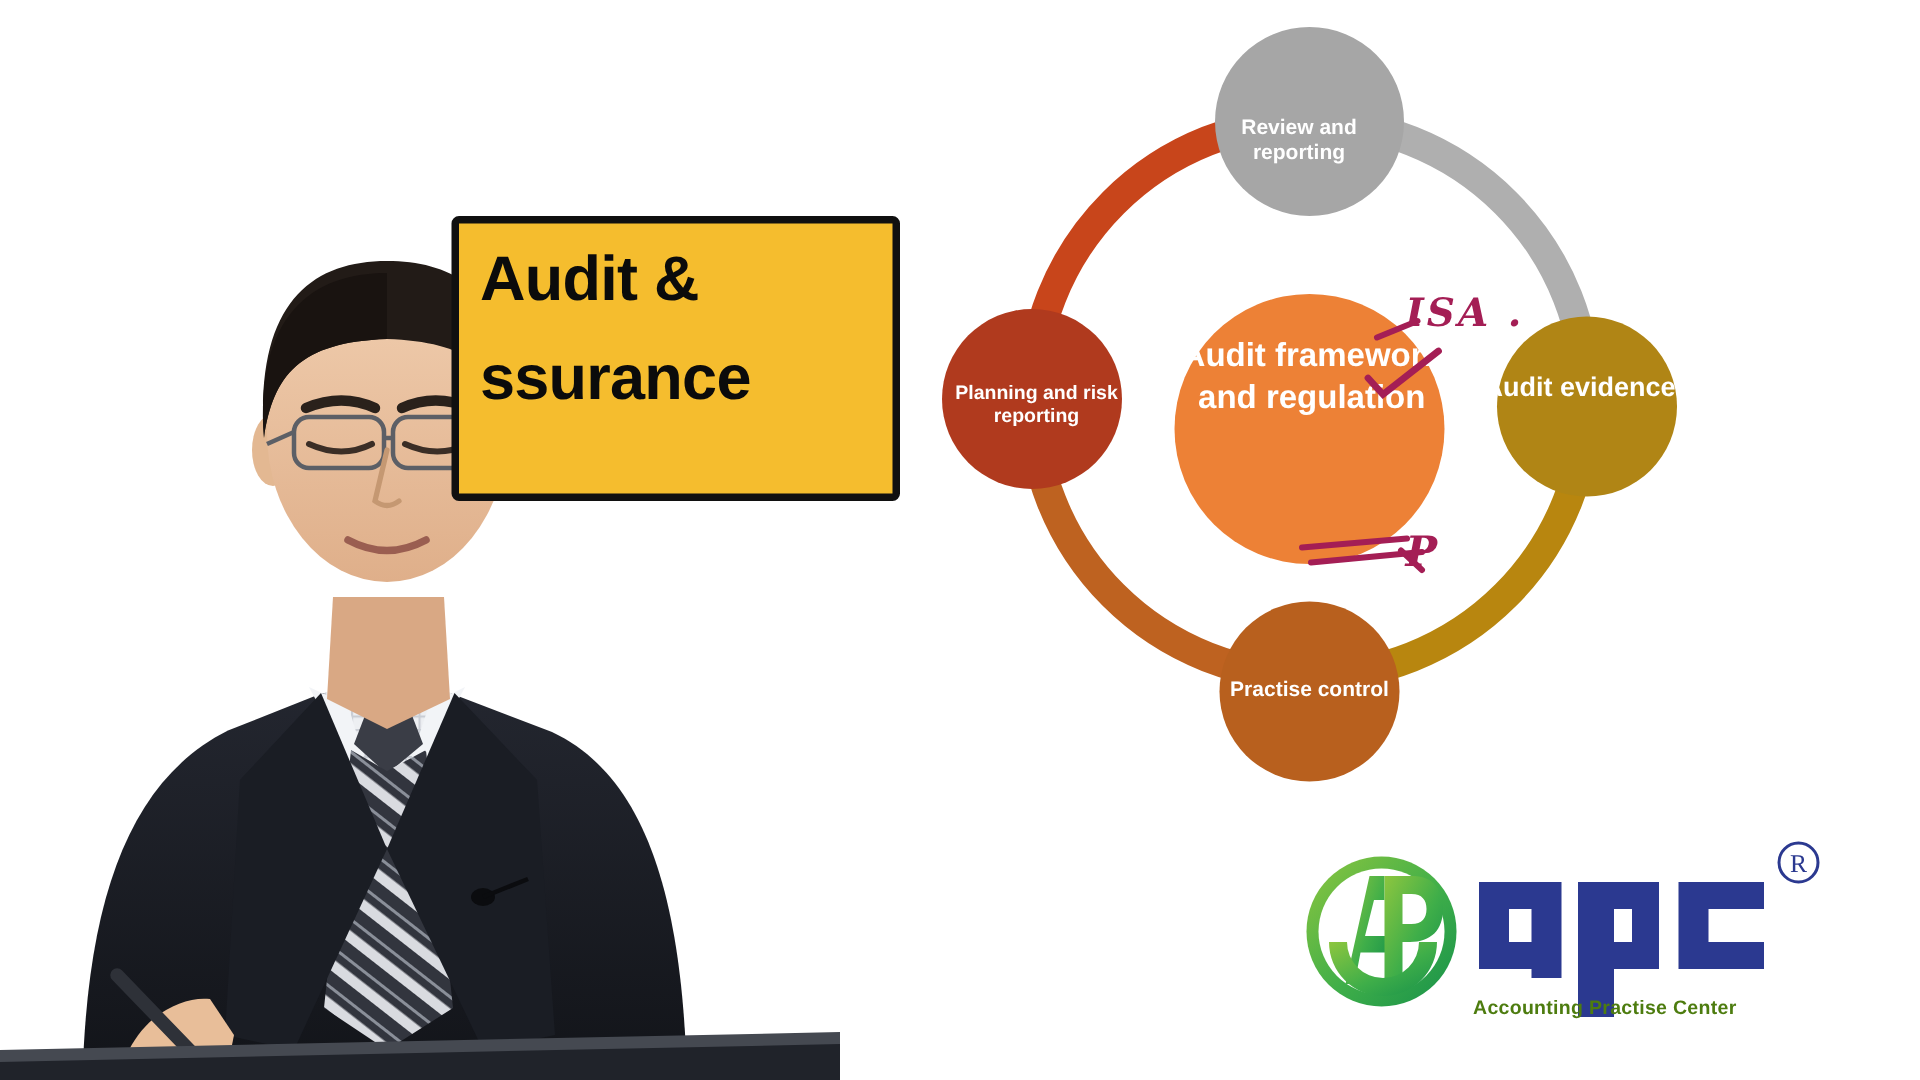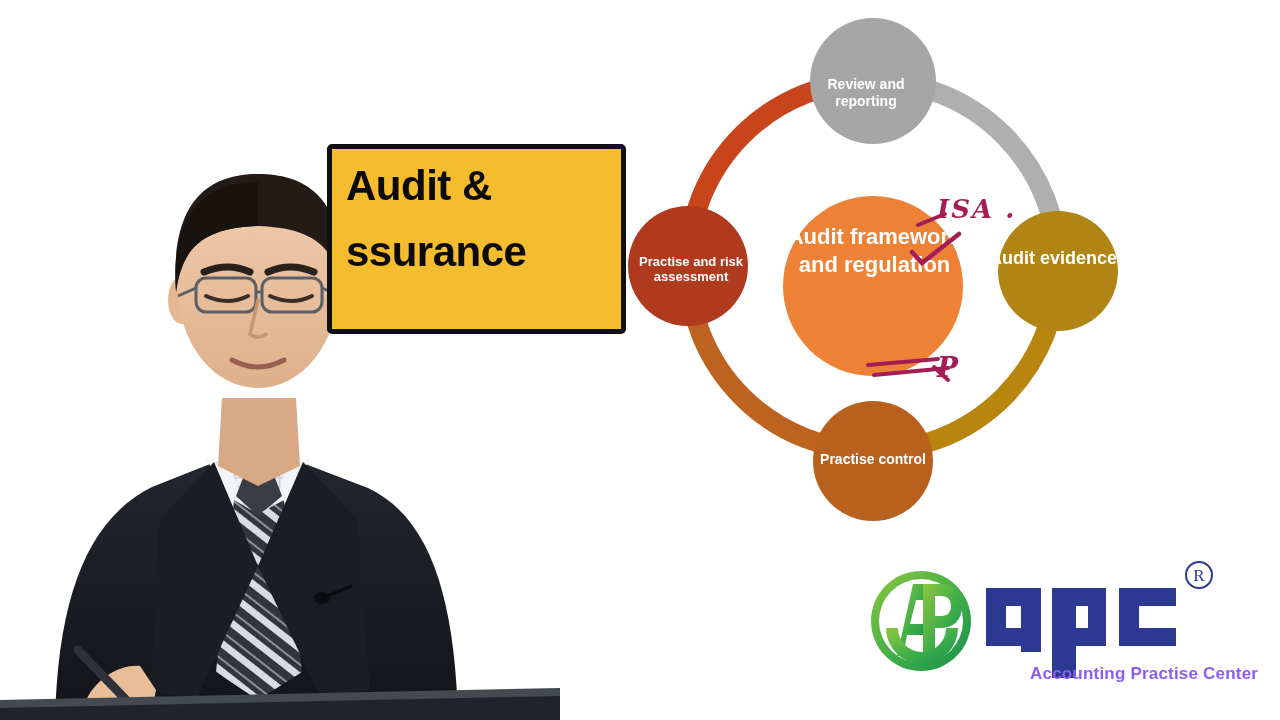--- a/index.html
+++ b/index.html
@@ -35,21 +35,20 @@
     position: absolute;
     left: 301px;
     top: 144px;
     width: 299px;
     height: 190px;
     background: #F5BD2E;
     border: 5px solid #101010;
     border-radius: 5px;
     box-sizing: border-box;
     z-index: 5;
-    margin-left: 26px;
   }
   #title-card .line {
     position: absolute;
     left: 14px;
     font-weight: bold;
     font-size: 42px;
     line-height: 42px;
     color: #0b0b0b;
     white-space: nowrap;
     letter-spacing: -0.5px;
@@ -110,26 +109,25 @@
     top: 552px;
     width: 360px;
     height: 150px;
     z-index: 7;
   }
   #logo-caption {
     position: absolute;
     left: 116px;
     top: 112px;
     width: 250px;
-    font-size: 17px;
+    font-size: 13px;
     font-weight: bold;
-    color: #8b5cf6;
+    color: #4d7c0f;
     letter-spacing: 0.2px;
     white-space: nowrap;
-    margin-left: 48px;
   }
 </style>
 </head>
 <body>
 
 <div id="stage">
 
   <div id="presenter">
     <svg class="p-svg" width="560" height="720" viewBox="0 0 560 720" xmlns="http://www.w3.org/2000/svg">
       <defs>
@@ -235,21 +233,21 @@
 
       <circle cx="261" cy="63" r="63" fill="#A6A6A6"></circle>
       <circle cx="76" cy="248" r="60" fill="#B03A1E"></circle>
       <circle cx="446" cy="253" r="60" fill="#B08515"></circle>
       <circle cx="261" cy="443" r="60" fill="#B8601E"></circle>
 
       <circle cx="261" cy="268" r="90" fill="#ED8136"></circle>
     </svg>
 
     <div class="node-label" id="lbl-review">Review and reporting</div>
-    <div class="node-label" id="lbl-planning">Practise and risk assessment</div>
+    <div class="node-label" id="lbl-planning">Planning and risk reporting</div>
     <div class="node-label" id="lbl-evidence">Audit evidence</div>
     <div class="node-label" id="lbl-internal">Practise control</div>
     <div class="node-label" id="lbl-center">Audit framework and regulation</div>
   </div>
 
   <div id="annotations">
     <svg width="600" height="530" viewBox="0 0 600 530" xmlns="http://www.w3.org/2000/svg">
       <g stroke="#A41E55" fill="none" stroke-linecap="round">
 
         <path d="M306 207 L333 196" stroke-width="4"></path>

